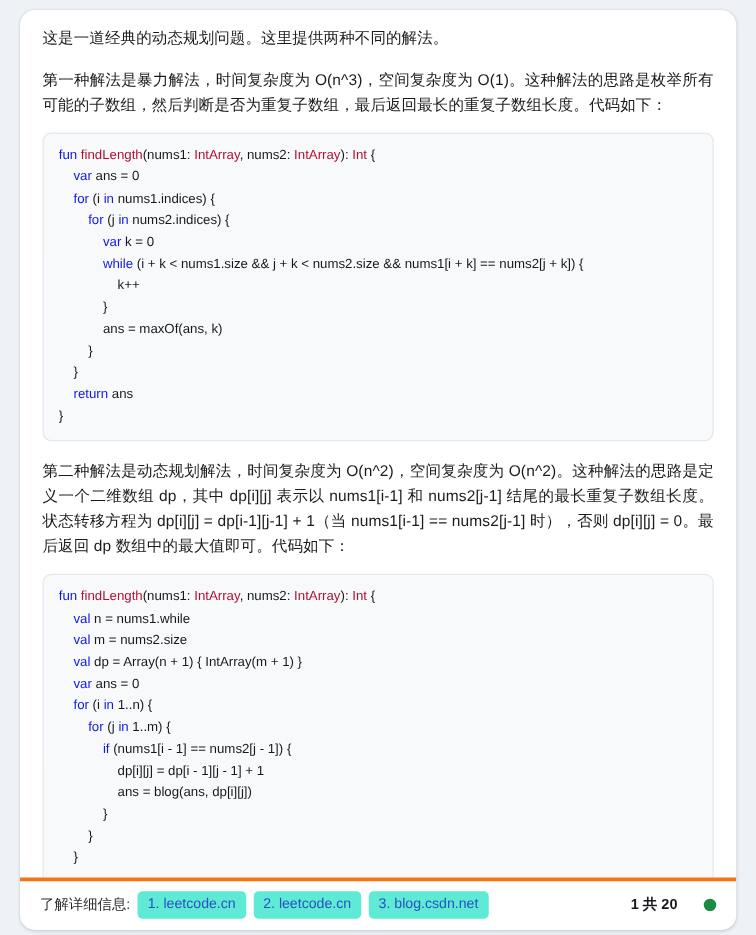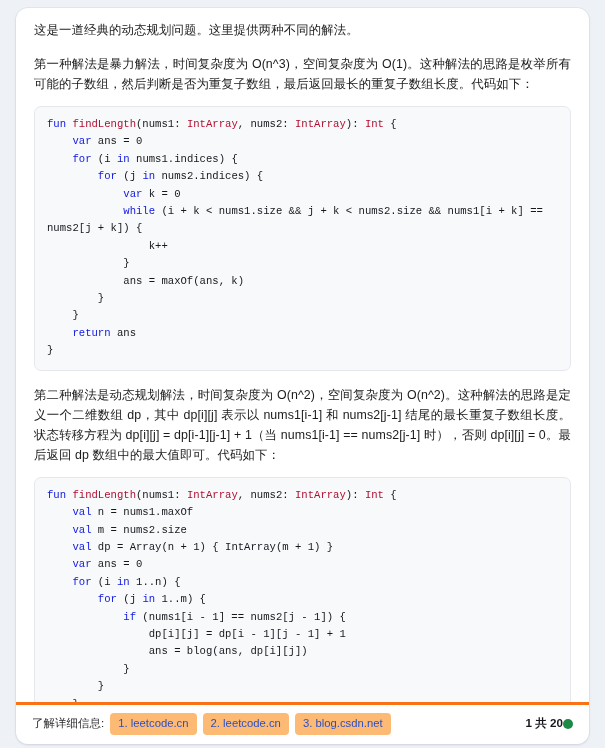--- a/index.html
+++ b/index.html
@@ -45,21 +45,21 @@
   }
   p.para.first {
     margin-bottom: 14px;
   }
   pre.code {
     margin: 0 0 14px 0;
     background: #f8f9fb;
     border: 1px solid #e6e8ee;
     border-radius: 7px;
     padding: 9px 12px 10px 12px;
-    font-family: Liberation Mono, monospace;
+    font-family: Liberation Sans, sans-serif;
     font-size: 10.6px;
     line-height: 17.4px;
     color: #16181d;
     white-space: pre-wrap;
     word-break: break-word;
     overflow: hidden;
     box-sizing: border-box;
   }
   pre.code .kw { color: #0f17e0; }
   pre.code .ty { color: #b01030; }
@@ -77,35 +77,35 @@
     color: #2b2b2e;
     margin-right: 6px;
     white-space: nowrap;
   }
   .chips {
     display: flex;
     align-items: center;
     gap: 6px;
   }
   .chip {
-    background: #fdba74;
+    background: #5eead4;
     color: #2b4fc4;
     font-size: 11.3px;
     line-height: 1;
     padding: 5px 8px 6px 8px;
     border-radius: 4px;
     white-space: nowrap;
     text-decoration: none;
     cursor: pointer;
   }
   .footer-right {
     margin-left: auto;
     display: flex;
     align-items: center;
-    gap: 0;
+    gap: 21px;
   }
   .counter {
     font-size: 11.6px;
     font-weight: bold;
     color: #16181d;
     white-space: nowrap;
   }
   .status-dot {
     width: 10px;
     height: 10px;
@@ -135,21 +135,21 @@
 <span>            }</span>
 <span>            ans = maxOf(ans, k)</span>
 <span>        }</span>
 <span>    }</span>
 <span>    </span><span class="kw">return</span><span> ans</span>
 <span>}</span></pre>
 
     <p class="para">第二种解法是动态规划解法，时间复杂度为 O(n^2)，空间复杂度为 O(n^2)。这种解法的思路是定义一个二维数组 dp，其中 dp[i][j] 表示以 nums1[i-1] 和 nums2[j-1] 结尾的最长重复子数组长度。状态转移方程为 dp[i][j] = dp[i-1][j-1] + 1（当 nums1[i-1] == nums2[j-1] 时），否则 dp[i][j] = 0。最后返回 dp 数组中的最大值即可。代码如下：</p>
 
     <pre class="code"><span class="kw">fun</span><span> </span><span class="ty">findLength</span><span>(nums1: </span><span class="ty">IntArray</span><span>, nums2: </span><span class="ty">IntArray</span><span>): </span><span class="ty">Int</span><span> {</span>
-<span>    </span><span class="kw">val</span><span> n = nums1.maxOf</span>
+<span>    </span><span class="kw">val</span><span> n = nums1.while</span>
 <span>    </span><span class="kw">val</span><span> m = nums2.size</span>
 <span>    </span><span class="kw">val</span><span> dp = Array(n + 1) { IntArray(m + 1) }</span>
 <span>    </span><span class="kw">var</span><span> ans = 0</span>
 <span>    </span><span class="kw">for</span><span> (i </span><span class="kw">in</span><span> 1..n) {</span>
 <span>        </span><span class="kw">for</span><span> (j </span><span class="kw">in</span><span> 1..m) {</span>
 <span>            </span><span class="kw">if</span><span> (nums1[i - 1] == nums2[j - 1]) {</span>
 <span>                dp[i][j] = dp[i - 1][j - 1] + 1</span>
 <span>                ans = blog(ans, dp[i][j])</span>
 <span>            }</span>
 <span>        }</span>

